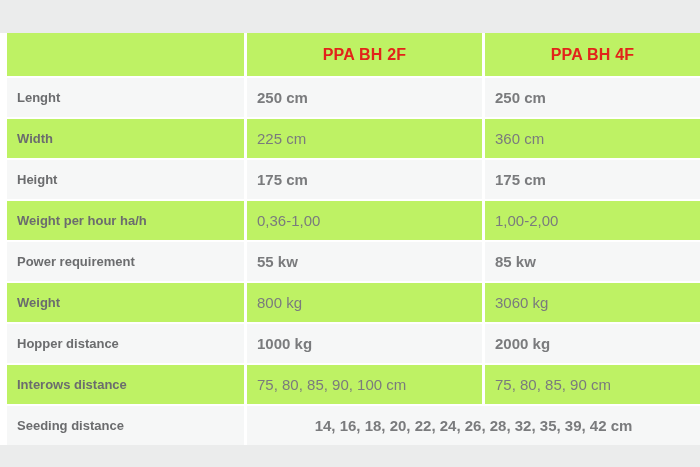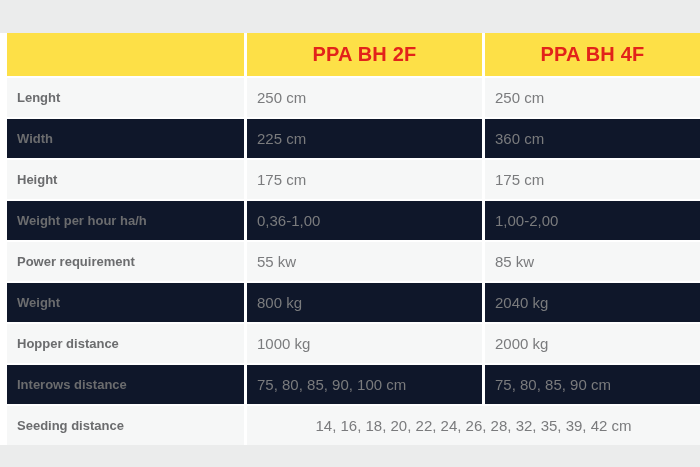--- a/index.html
+++ b/index.html
@@ -37,25 +37,25 @@
     gap: 2px 3px;
     flex: 0 0 auto;
   }
   .cell {
     display: flex;
     align-items: center;
     overflow: hidden;
     white-space: nowrap;
   }
   .cell.header {
-    background: #fde047;
+    background: #bef264;
     justify-content: center;
     color: #e2231a;
     font-weight: bold;
-    font-size: 20px;
+    font-size: 16px;
     letter-spacing: 0.2px;
   }
   .cell.header.label-col {
     justify-content: flex-start;
   }
   .cell.label {
     font-weight: bold;
     color: #6b6c6e;
     font-size: 13px;
     padding-left: 10px;
@@ -63,22 +63,22 @@
   .cell.value {
     color: #7a7b7d;
     font-size: 15px;
     padding-left: 10px;
   }
   .cell.span-value {
     grid-column: 2 / 4;
     justify-content: center;
     padding-left: 0;
   }
-  .row-odd  { background: #f6f7f7; }
-  .row-even { background: #0f172a; }
+  .row-odd  { background: #f6f7f7; font-weight: bold; }
+  .row-even { background: #bef264; }
 </style>
 </head>
 <body>
 
 <div class="page">
   <div class="top-band"></div>
 
   <div class="spec-table" id="spec-table">
     <div class="cell header label-col"></div>
     <div class="cell header model">PPA BH 2F</div>
@@ -94,21 +94,21 @@
       <div class="cell value row-odd">175 cm</div>
       <div class="cell value row-odd">175 cm</div>
       <div class="cell label row-even">Weight per hour ha/h</div>
       <div class="cell value row-even">0,36-1,00</div>
       <div class="cell value row-even">1,00-2,00</div>
       <div class="cell label row-odd">Power requirement</div>
       <div class="cell value row-odd">55 kw</div>
       <div class="cell value row-odd">85 kw</div>
       <div class="cell label row-even">Weight</div>
       <div class="cell value row-even">800 kg</div>
-      <div class="cell value row-even">2040 kg</div>
+      <div class="cell value row-even">3060 kg</div>
       <div class="cell label row-odd">Hopper distance</div>
       <div class="cell value row-odd">1000 kg</div>
       <div class="cell value row-odd">2000 kg</div>
       <div class="cell label row-even">Interows distance</div>
       <div class="cell value row-even">75, 80, 85, 90, 100 cm</div>
       <div class="cell value row-even">75, 80, 85, 90 cm</div>
       <div class="cell label row-odd">Seeding distance</div>
       <div class="cell value span-value row-odd">14, 16, 18, 20, 22, 24, 26, 28, 32, 35, 39, 42 cm</div>
     </div>
 

